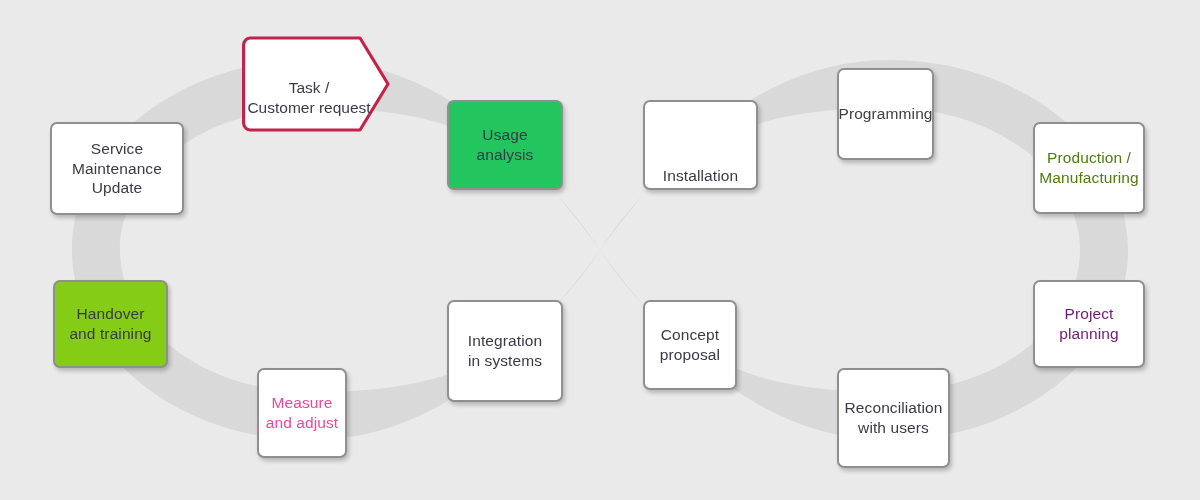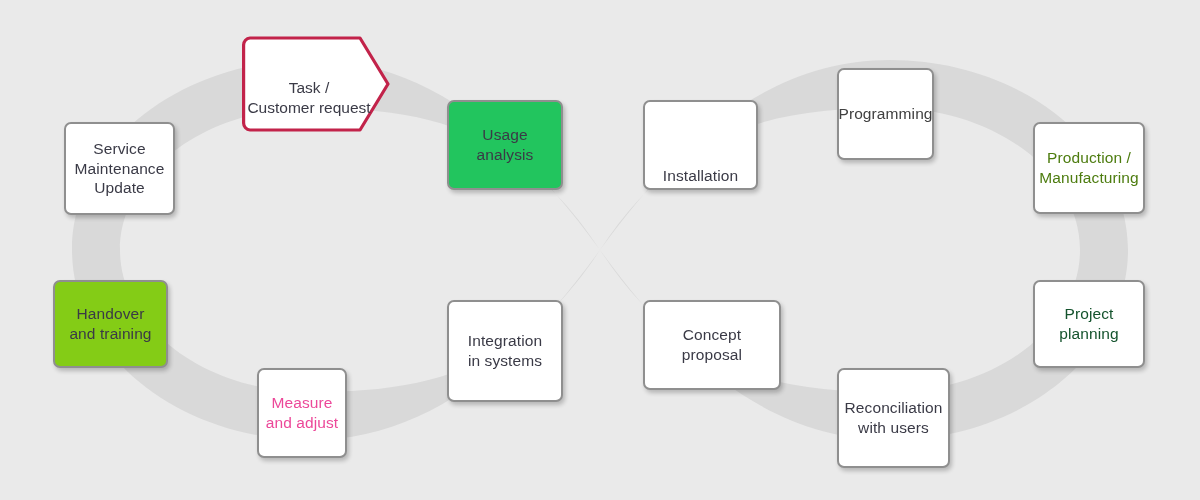--- a/index.html
+++ b/index.html
@@ -104,21 +104,21 @@
         C 770,440 680,360 600,250
         L 600,250
         C 680,372 774,392 890,392
         C 994,392 1080,328 1080,250
         C 1080,172 994,108 890,108
         C 774,108 680,128 600,250
         Z" fill="#d9d9d9"></path>
     </g>
   </svg>
 
-  <div class="node" style="left: 64px; top: 122px; width: 111px; height: 93px; background: rgb(255, 255, 255); border-color: rgb(143, 143, 143); color: rgb(58, 58, 70);"><span>Service
+  <div class="node" style="left: 50px; top: 122px; width: 134px; height: 93px; background: rgb(255, 255, 255); border-color: rgb(143, 143, 143); color: rgb(58, 58, 70);"><span>Service
 Maintenance
 Update</span></div>
 
   <div class="arrow-node" style="left: 242px; top: 36px; width: 148px; height: 96px;">
     <svg width="148" height="96" viewBox="0 0 148 96">
       <path d="M 8,2 L 118,2 L 146,48 L 118,94 L 8,94 A 7,7 0 0 1 1.6,87 L 1.6,9 A 7,7 0 0 1 8,2 Z" fill="#ffffff" stroke="#c2234a" stroke-width="3.2" stroke-linejoin="round"></path>
     </svg>
     <div class="arrow-label" style="color: rgb(58, 58, 70);"><span>Task /
 Customer request</span></div>
   </div>
@@ -126,27 +126,27 @@
   <div class="node" style="left: 447px; top: 100px; width: 116px; height: 90px; background: #22c55e; border-color: rgb(143, 143, 143); color: rgb(58, 58, 70);"><span>Usage
 analysis</span></div>
 
   <div class="node" style="left: 643px; top: 100px; width: 115px; height: 90px; background: rgb(255, 255, 255); border-color: rgb(143, 143, 143); color: rgb(58, 58, 70); align-items: flex-end;"><span>Installation</span></div>
 
   <div class="node" style="left: 837px; top: 38px; width: 97px; height: 92px; background: rgb(255, 255, 255); border-color: rgb(143, 143, 143); color: #404040; margin-top: 30px;"><span>Programming</span></div>
 
   <div class="node" style="left: 1033px; top: 122px; width: 112px; height: 92px; background: rgb(255, 255, 255); border-color: rgb(143, 143, 143); color: #4d7c0f;"><span>Production /
 Manufacturing</span></div>
 
-  <div class="node" style="left: 1033px; top: 280px; width: 112px; height: 88px; background: rgb(255, 255, 255); border-color: rgb(143, 143, 143); color: #14532d;"><span>Project
+  <div class="node" style="left: 1033px; top: 280px; width: 112px; height: 88px; background: rgb(255, 255, 255); border-color: rgb(143, 143, 143); color: #701a75;"><span>Project
 planning</span></div>
 
   <div class="node" style="left: 837px; top: 368px; width: 113px; height: 100px; background: rgb(255, 255, 255); border-color: rgb(143, 143, 143); color: rgb(58, 58, 70);"><span>Reconciliation
 with users</span></div>
 
-  <div class="node" style="left: 643px; top: 300px; width: 138px; height: 90px; background: rgb(255, 255, 255); border-color: rgb(143, 143, 143); color: rgb(58, 58, 70); justify-content: center;"><span>Concept
+  <div class="node" style="left: 643px; top: 300px; width: 94px; height: 90px; background: rgb(255, 255, 255); border-color: rgb(143, 143, 143); color: rgb(58, 58, 70); justify-content: center;"><span>Concept
 proposal</span></div>
 
   <div class="node" style="left: 447px; top: 300px; width: 116px; height: 102px; background: rgb(255, 255, 255); border-color: rgb(143, 143, 143); color: rgb(58, 58, 70);"><span>Integration
 in systems</span></div>
 
   <div class="node" style="left: 257px; top: 368px; width: 90px; height: 90px; background: rgb(255, 255, 255); border-color: rgb(143, 143, 143); color: #ec4899;"><span>Measure
 and adjust</span></div>
 
   <div class="node" style="left: 53px; top: 280px; width: 115px; height: 88px; background: #84cc16; border-color: rgb(143, 143, 143); color: rgb(58, 58, 70);"><span>Handover
 and training</span></div>

